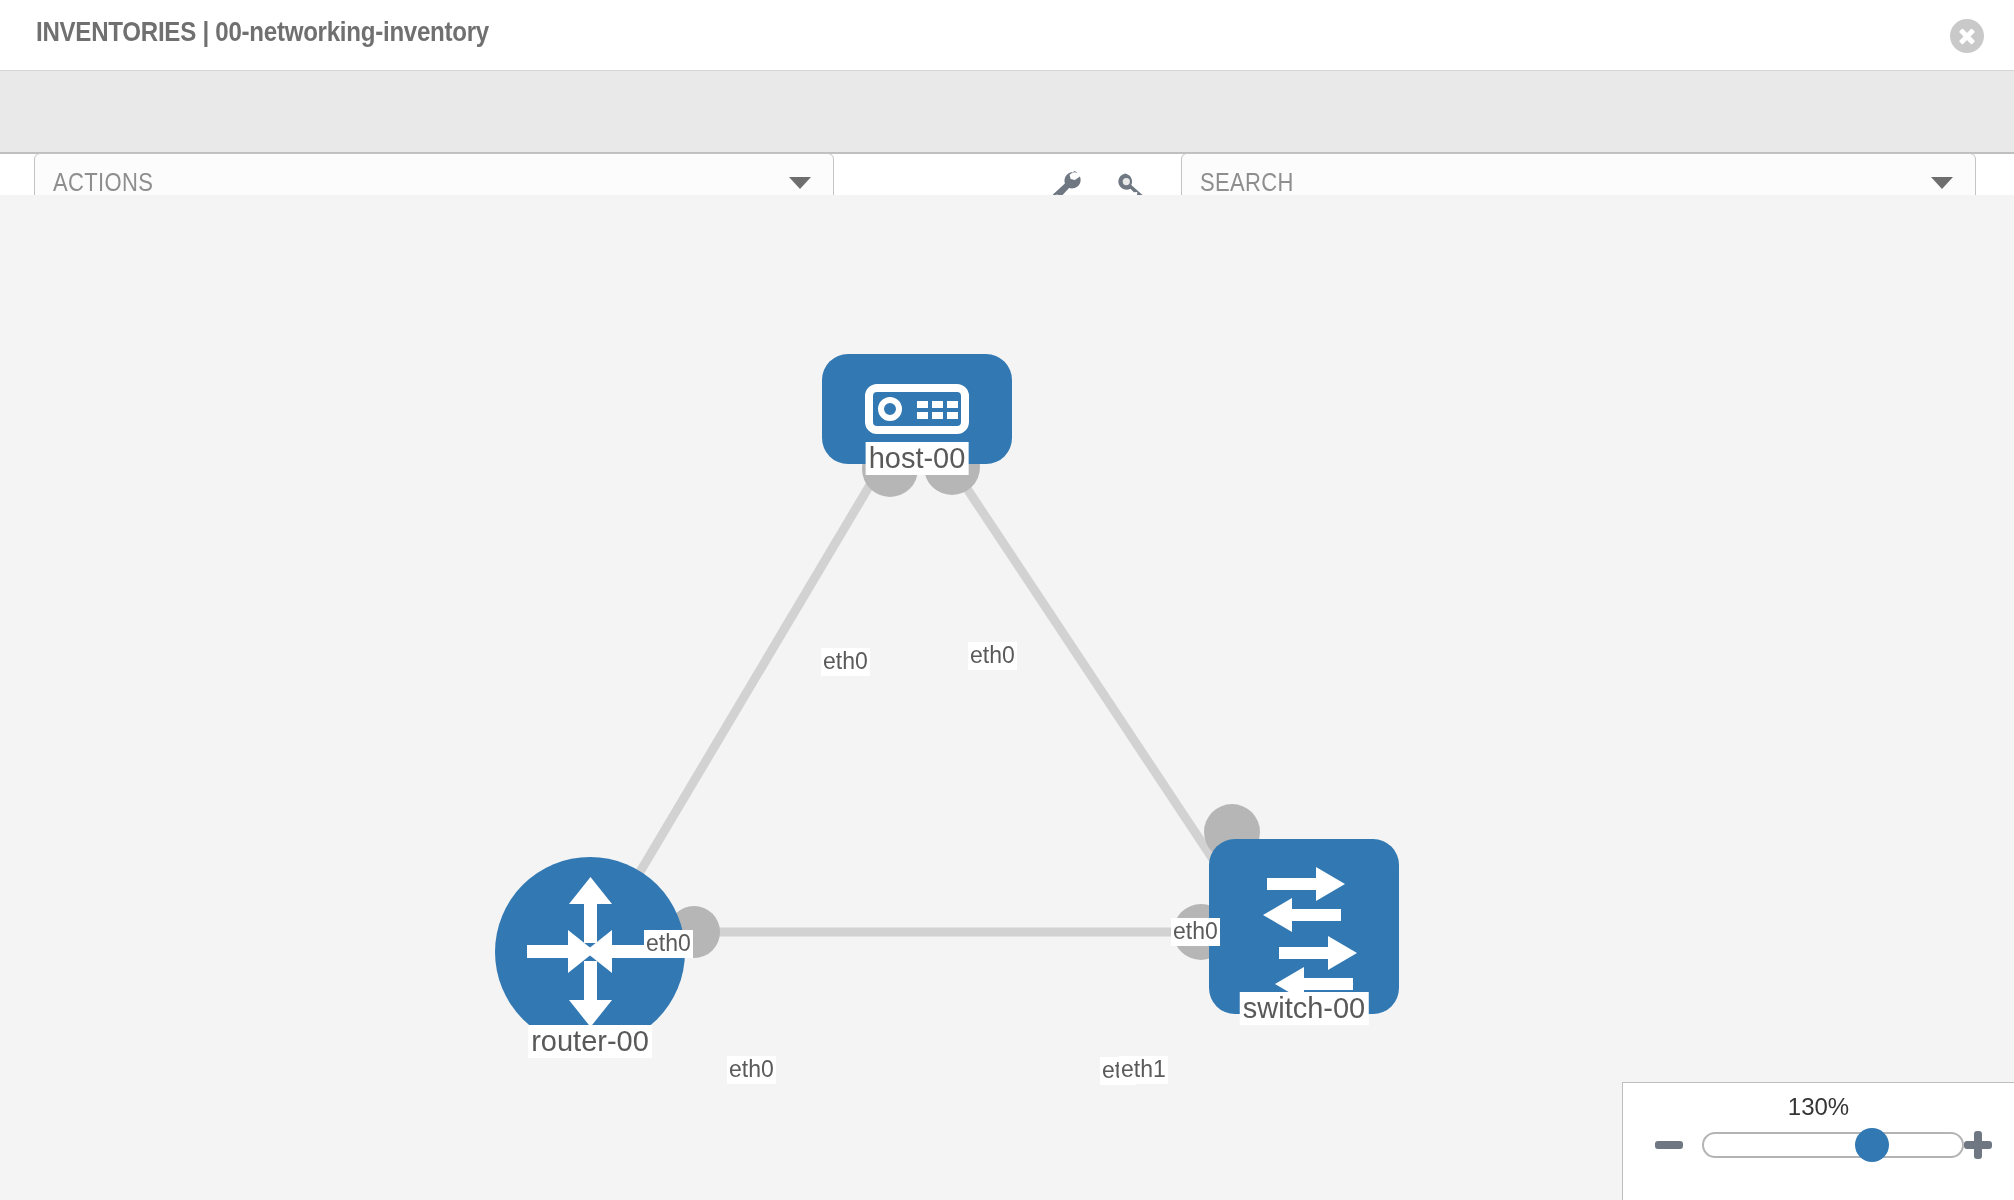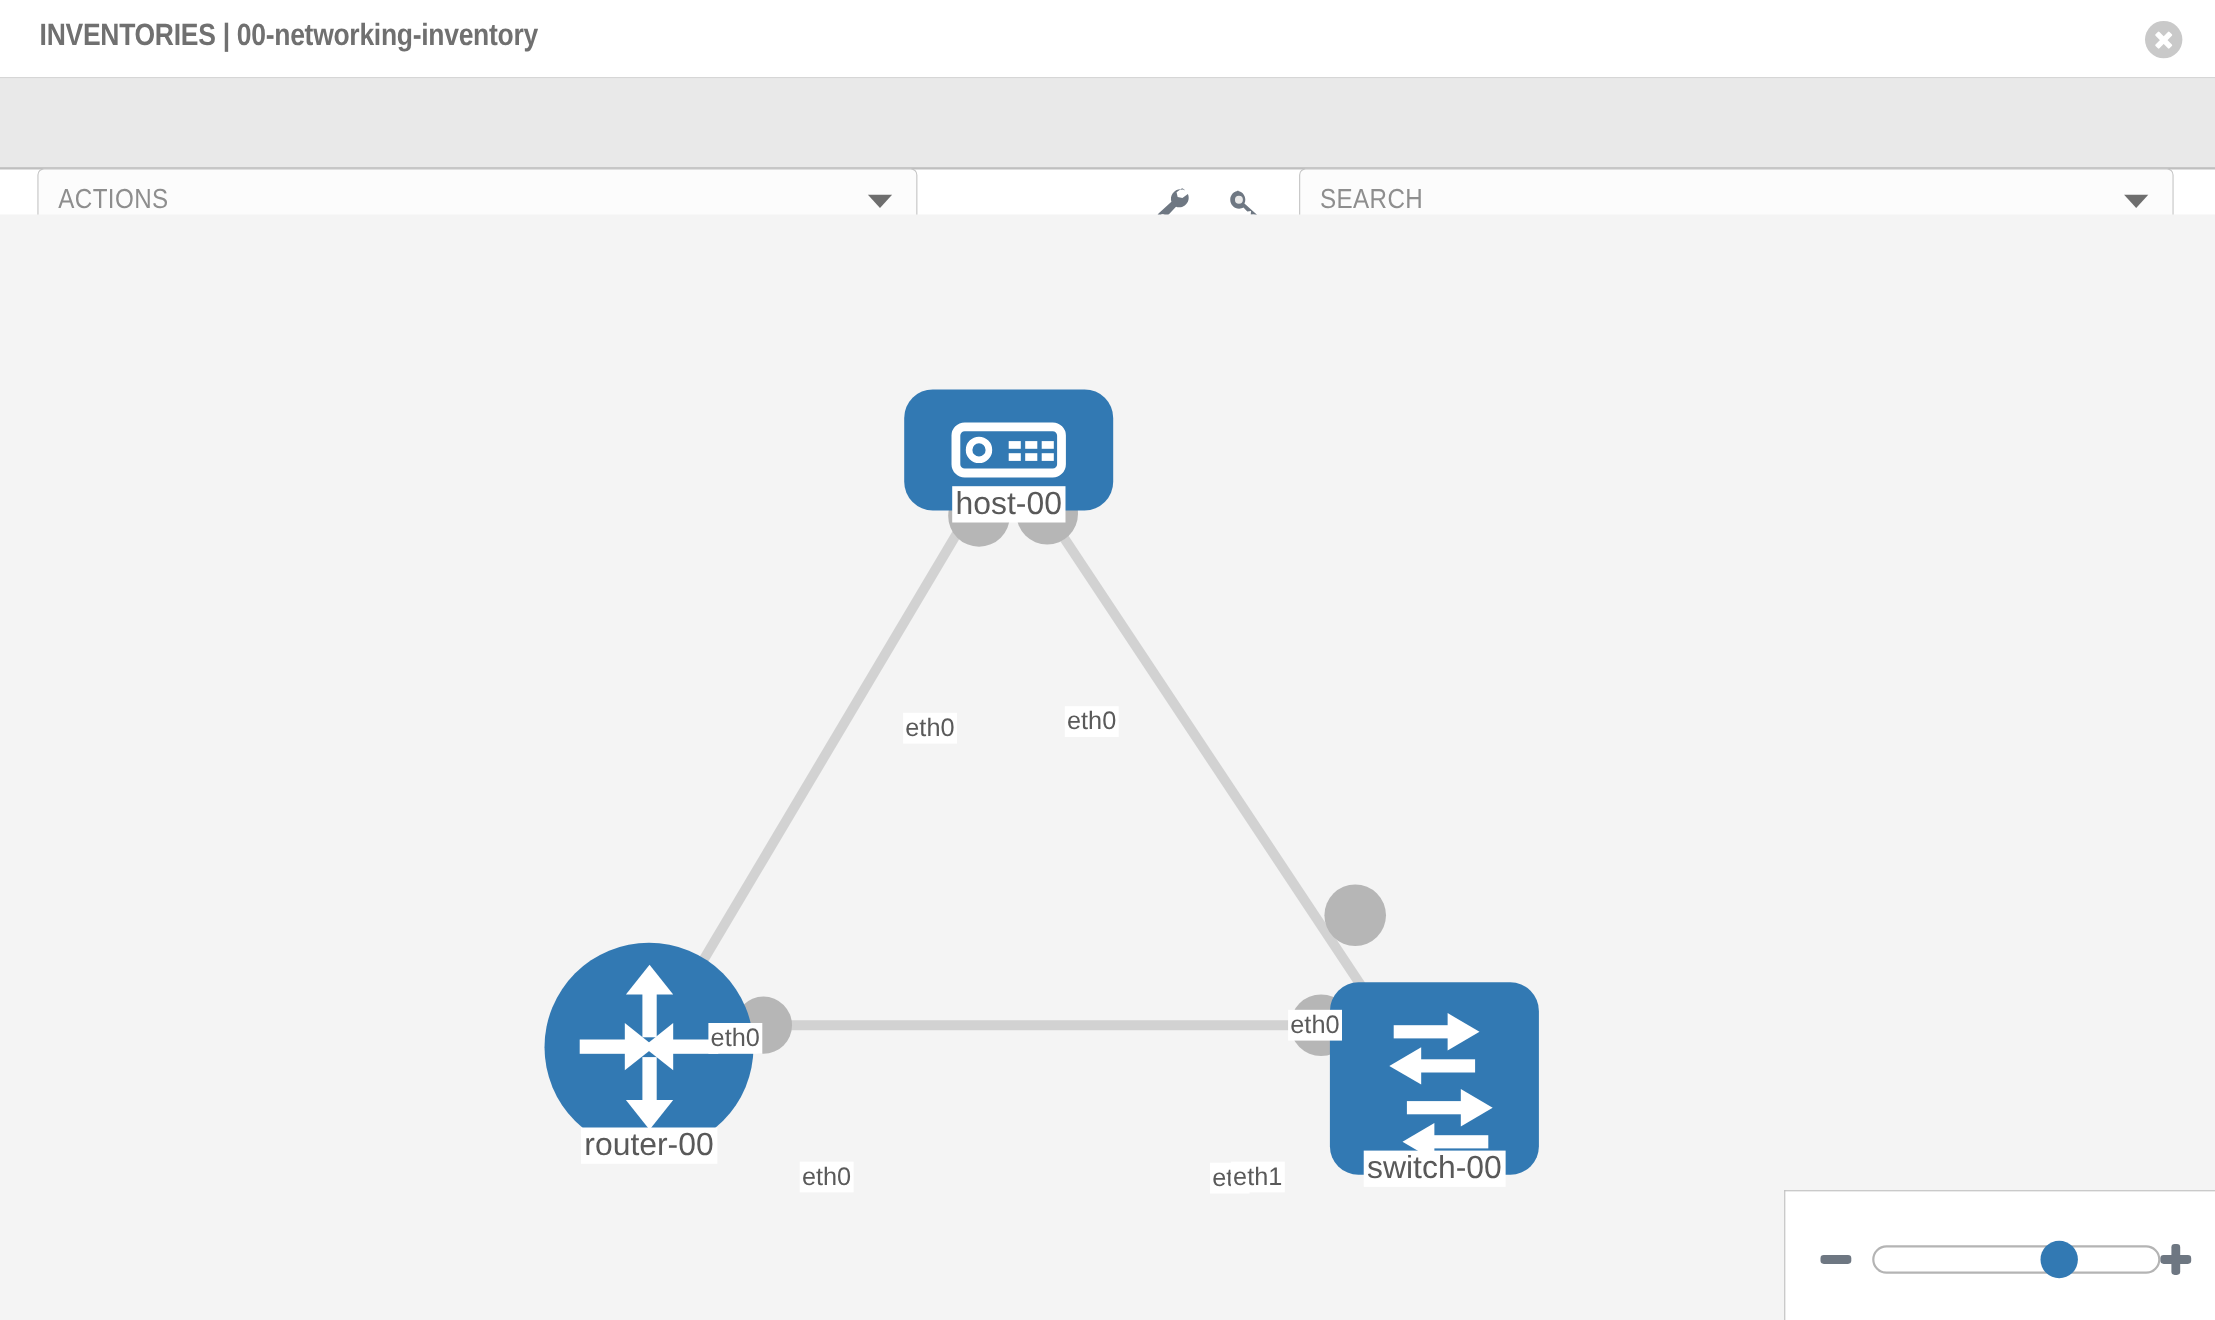--- a/index.html
+++ b/index.html
@@ -165,21 +165,21 @@
 
   
   #node-router { left: 495px; top: 662px; width: 190px; height: 215px; }
   #node-router .node-shape {
     left: 0; top: 0; width: 190px; height: 190px;
     border-radius: 50%;
   }
   #node-router .node-label { top: 168px; }
 
   
-  #node-switch { left: 1209px; top: 683px; width: 190px; height: 235px; }
+  #node-switch { left: 1209px; top: 629px; width: 190px; height: 235px; }
   #node-switch .node-shape {
     left: 0; top: 15px; width: 190px; height: 175px;
     border-radius: 26px;
   }
   #node-switch .node-label { top: 168px; }
 
   .node-icon {
     position: absolute;
     left: 0; top: 0;
     width: 100%;
@@ -392,20 +392,21 @@
 
     <div class="edge-label" style="left:727px; top:861px;">eth0</div>
 
     <div class="edge-label" style="left:1100px; top:862px;">eth</div>
 
     <div class="edge-label" style="left:1119px; top:861px;text-align:right;">eth1</div>
 
   </div>
 
   <div class="zoom-panel">
+    <div class="zoom-pct">130%</div>
     <div class="zoom-minus"></div>
     <div class="zoom-track">
       <div class="zoom-thumb" id="zoom-thumb" style="left: 65%;"></div>
     </div>
     <div class="zoom-plus"></div>
   </div>
 
 </div>
 
 </body></html>

